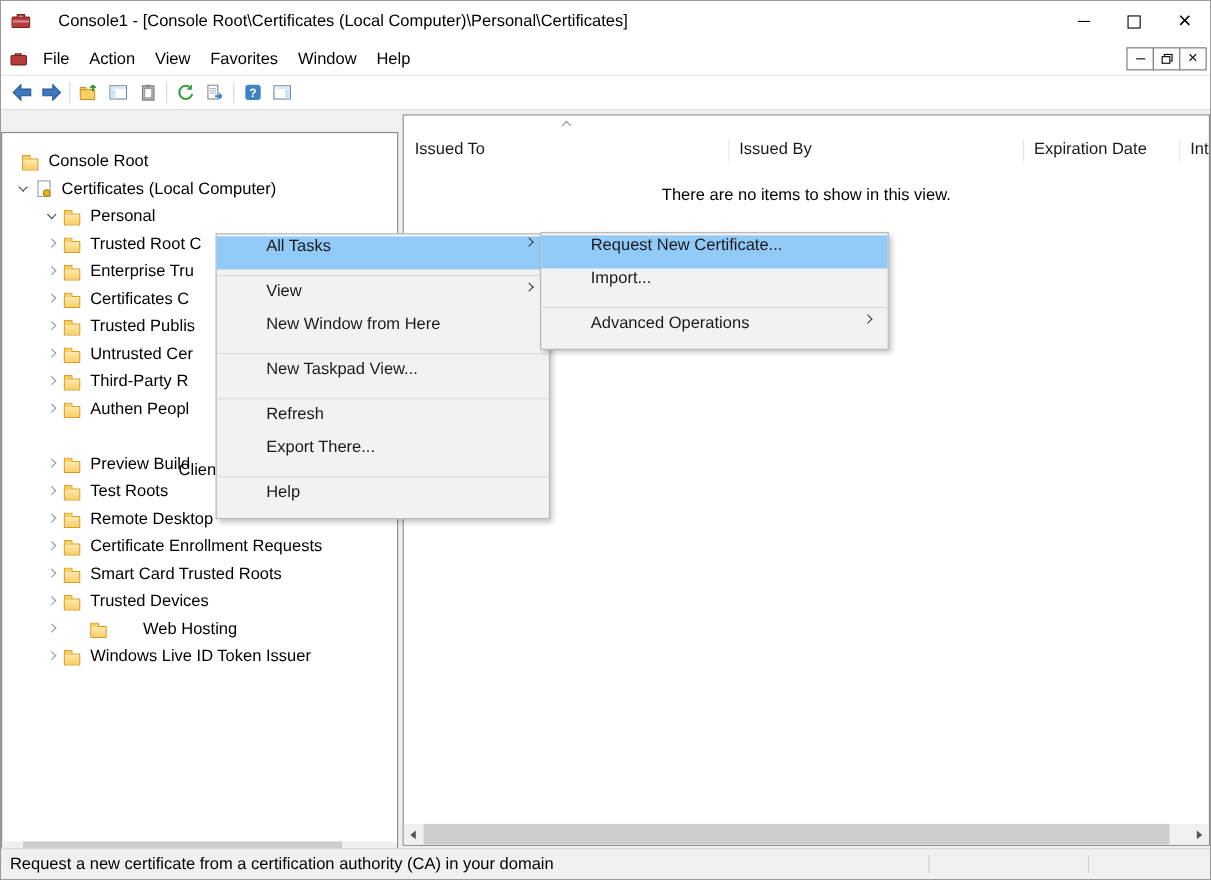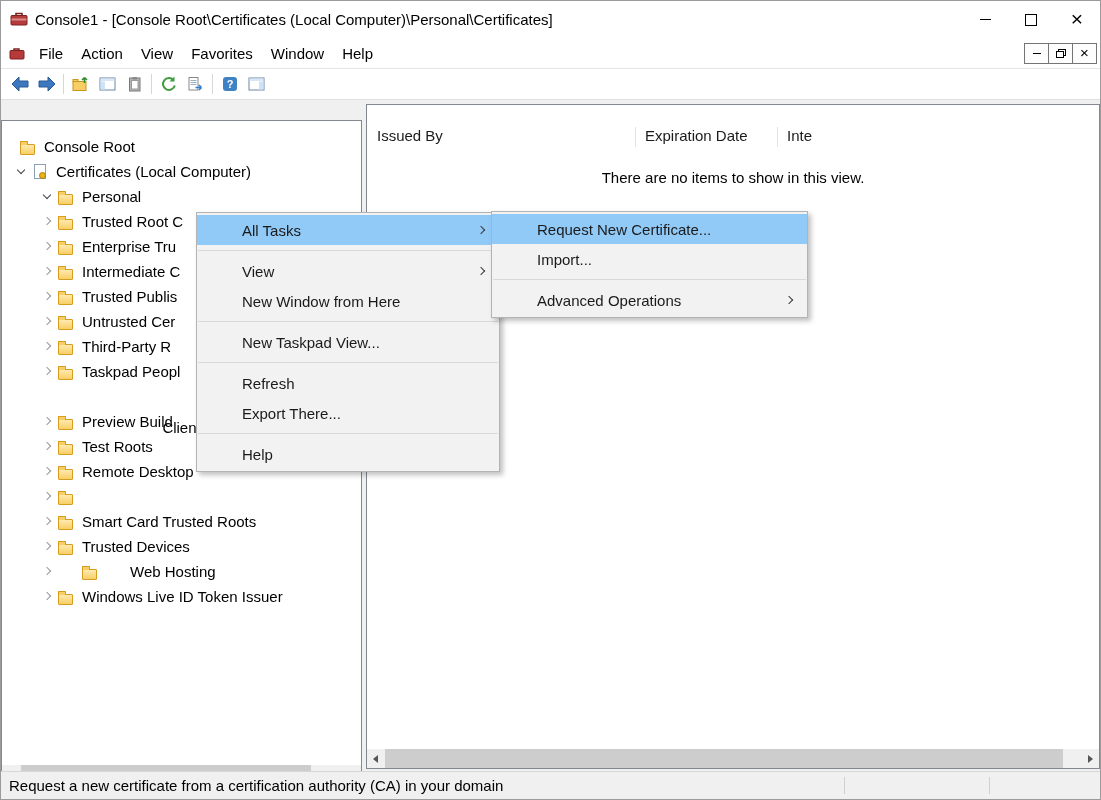--- a/index.html
+++ b/index.html
@@ -4,21 +4,21 @@
 <style>
   * { margin:0; padding:0; box-sizing:content-box; }
   html,body { background:#fff; }
   .window {
     position:relative; width:1101px; height:800px; overflow:hidden;
     font-family:"Liberation Sans", sans-serif; font-size:15px; color:#000;
     background:#fff; border:1px solid #9b9b9b; box-sizing:border-box;
   }
   
   .titlebar { display:flex; align-items:center; height:37px; padding-left:9px; background:#fff; }
-  .title-text { margin-left:7px; white-space:nowrap; }
+  .title-text { margin-left:25px; white-space:nowrap; }
   .win-controls { margin-left:auto; display:flex; height:100%; }
   .win-btn { width:46px; display:flex; align-items:center; justify-content:center; cursor:default; }
   .glyph-min { width:11px; height:1px; background:#000; display:inline-block; }
   .glyph-max { width:10px; height:10px; border:1px solid #000; display:inline-block; }
   .glyph-close { font-size:21px; line-height:1; margin-top:-3px; }
   
   .menubar { display:flex; align-items:center; height:30px; border-bottom:1px solid #e5e5e5; padding-left:4px; background:#fff; }
   .menubar-icon { margin:0 5px 0 4px; display:flex; }
   .menu-items { display:flex; align-items:center; }
   .mitem { padding:5px 9px; white-space:nowrap; }
@@ -70,21 +70,21 @@
   .sarr.left::before { content:""; width:0; height:0; border-top:4px solid transparent; border-bottom:4px solid transparent; border-right:5px solid #555; }
   .sarr.right::before { content:""; width:0; height:0; border-top:4px solid transparent; border-bottom:4px solid transparent; border-left:5px solid #555; }
   .sthumb { height:19px; background:#cdcdcd; flex:none; }
   .tree-thumb { width:290px; margin-left:2px; }
   .list-thumb { width:678px; margin-left:1px; }
   .sspace { flex:1; }
   
   .ctx { position:absolute; background:#f2f2f2; border:1px solid #b3b3b3; box-shadow:3px 3px 5px rgba(0,0,0,0.25); padding:2px 0; }
   .main-ctx { left:195px; top:211px; width:302px; z-index:20; }
   .sub-ctx { left:490px; top:210px; width:315px; z-index:21; }
-  .mrow { position:relative; height:30px; display:flex; align-items:center; padding-left:45px; padding-right:12px; color:#1a1a1a; }
+  .mrow { position:relative; height:30px; display:flex; padding-left:45px; padding-right:12px; color:#1a1a1a; }
   .mrow.hl { background:#91c9f7; }
   .mrow.sep-before { margin-top:11px; }
   .mrow.sep-before::before { content:""; position:absolute; top:-6px; left:1px; right:1px; height:1px; background:#d9d9d9; }
   .mlabel { white-space:nowrap; }
   .marrow { position:relative; margin-left:auto; width:10px; height:10px; flex:none; }
   .marrow::before { content:""; position:absolute; left:1px; top:2px; width:5px; height:5px;
       border-top:1px solid #3a3a3a; border-right:1px solid #3a3a3a; transform:rotate(45deg); }
   
   .statusbar { position:absolute; left:0; bottom:0; width:100%; height:28px; background:#f0f0f0; border-top:1px solid #d7d7d7;
       display:flex; align-items:center; padding-left:8px; box-sizing:border-box; }
@@ -251,21 +251,21 @@
 
           <div class="trow" style="padding-left: 38px;">
             <span class="chev chev-collapsed"></span>
             <span class="ticon ico-folder"></span>
             <span class="tlabel">Enterprise Tru</span>
           </div>
 
           <div class="trow" style="padding-left: 38px;">
             <span class="chev chev-collapsed"></span>
             <span class="ticon ico-folder"></span>
-            <span class="tlabel">Intermediate C</span>
+            <span class="tlabel">Certificates C</span>
           </div>
 
           <div class="trow" style="padding-left: 38px;">
             <span class="chev chev-collapsed"></span>
             <span class="ticon ico-folder"></span>
             <span class="tlabel">Trusted Publis</span>
           </div>
 
           <div class="trow" style="padding-left: 38px;">
             <span class="chev chev-collapsed"></span>
@@ -275,21 +275,21 @@
 
           <div class="trow" style="padding-left: 38px;">
             <span class="chev chev-collapsed"></span>
             <span class="ticon ico-folder"></span>
             <span class="tlabel">Third-Party R</span>
           </div>
 
           <div class="trow" style="padding-left: 38px;">
             <span class="chev chev-collapsed"></span>
             <span class="ticon ico-folder"></span>
-            <span class="tlabel">Taskpad Peopl</span>
+            <span class="tlabel">Authen Peopl</span>
           </div>
 
           <div class="trow" style="padding-left: 50px; flex-direction: column;">
             <span class="chev chev-collapsed"></span>
             <span class="ticon ico-folder"></span>
             <span class="tlabel">Client Authen</span>
           </div>
 
           <div class="trow" style="padding-left: 38px;">
             <span class="chev chev-collapsed"></span>
@@ -305,20 +305,21 @@
 
           <div class="trow" style="padding-left: 38px;">
             <span class="chev chev-collapsed"></span>
             <span class="ticon ico-folder"></span>
             <span class="tlabel">Remote Desktop</span>
           </div>
 
           <div class="trow" style="padding-left: 38px;">
             <span class="chev chev-collapsed"></span>
             <span class="ticon ico-folder"></span>
+            <span class="tlabel">Certificate Enrollment Requests</span>
           </div>
 
           <div class="trow" style="padding-left: 38px;">
             <span class="chev chev-collapsed"></span>
             <span class="ticon ico-folder"></span>
             <span class="tlabel">Smart Card Trusted Roots</span>
           </div>
 
           <div class="trow" style="padding-left: 38px;">
             <span class="chev chev-collapsed"></span>
@@ -342,20 +343,24 @@
         <span class="sarr left"></span>
         <span class="sthumb tree-thumb"></span>
         <span class="sspace"></span>
         <span class="sarr right"></span>
       </div>
     </div>
 
     <div class="list-pane">
       <div class="lheader">
 
+          <div class="hcol" style="width: 295px;">
+            <span class="sort"></span>
+            <span class="hlabel">Issued To</span>
+          </div>
 
           <div class="hcol" style="width: 268px;">
             
             <span class="hlabel">Issued By</span>
           </div>
 
           <div class="hcol" style="width: 142px;">
             
             <span class="hlabel">Expiration Date</span>
           </div>

